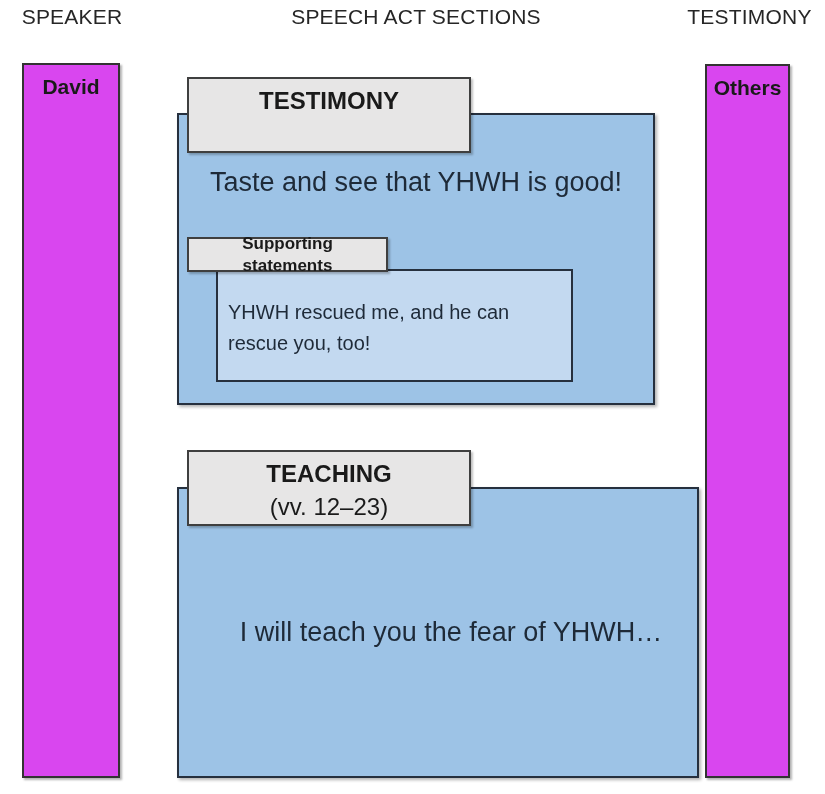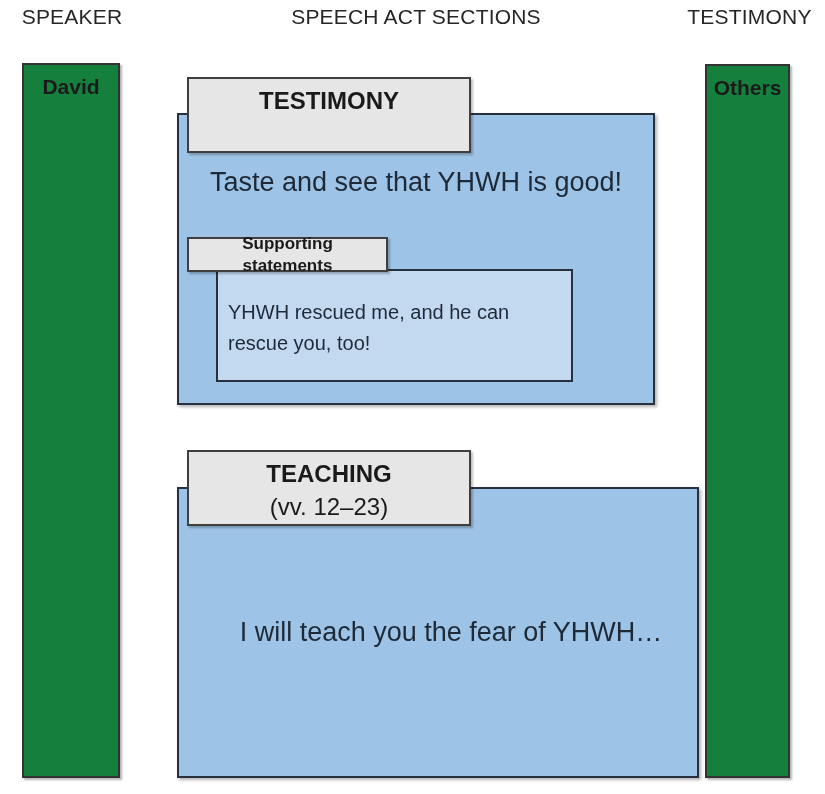--- a/index.html
+++ b/index.html
@@ -26,21 +26,21 @@
     text-align:center;
     color:var(--heading-color);
     letter-spacing:0.2px;
   }
   .h-speaker{left:12px;width:120px;}
   .h-sections{left:177px;width:478px;}
   .h-addressee{left:682px;width:135px;}
 
   .actor-box{
     position:absolute;
-    background:#15803d;
+    background:#d946ef;
     border:2px solid #333333;
     box-shadow:2px 2px 2px rgba(0,0,0,0.30);
     text-align:center;
   }
   .actor-box .actor-label{
     display:block;
     margin-top:10px;
     font-size:21px;
     font-weight:bold;
     color:#1a1a1a;

